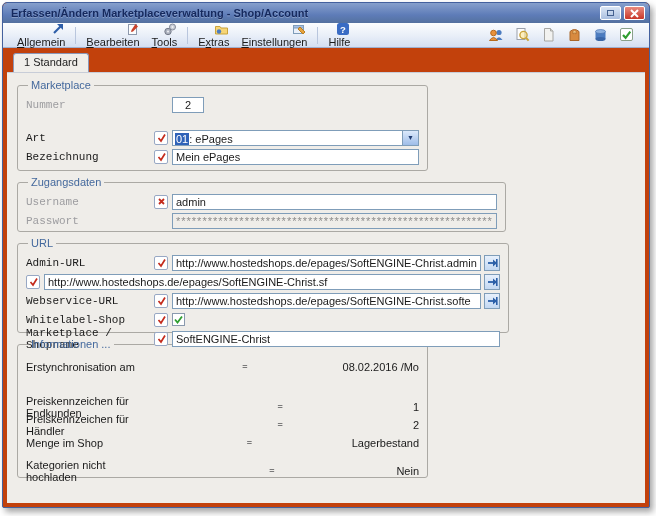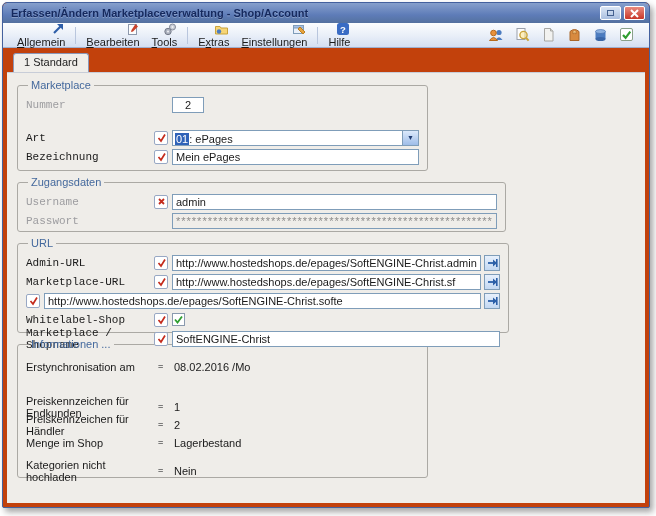--- a/index.html
+++ b/index.html
@@ -56,21 +56,21 @@
   .combo-sel { background:#2f62b8; color:#fff; padding:0 1px; }
   .combo-btn { width:16px; flex:none; display:flex; align-items:center; justify-content:center;
                background:linear-gradient(#dce9fb,#9fbde8); border-left:1px solid #7f9db9;
                color:#1f3c73; font-size:7px; }
   .urlbtn { width:16px; height:16px; margin-left:3px; flex:none;
             border:1px solid #7f9db9; background:linear-gradient(#e7f0fc,#c3d8f2);
             display:flex; align-items:center; justify-content:center; }
   .checkbox { width:13px; height:13px; background:#fff; border:1px solid #8a9aae;
               display:flex; align-items:center; justify-content:center; }
   
-  .irow { display:flex; align-items:center; height:16px; margin:2px 0; }
+  .irow { display:flex; align-items:center; height:16px; margin:2px 0;justify-content:space-between; }
   .ilabel { width:132px; flex:none; }
   .ieq { width:16px; flex:none; color:#7a7a7a; font-weight:bold; font-size:9px; }
   .gap20 { height:20px; } .gap8 { height:8px; } .gap12 { height:12px; }
   
   .notiz-fieldset { position:absolute; left:429px; top:6px; width:208px; bottom:6px;
                     padding:2px; }
   .notiz-area { position:absolute; left:2px; right:2px; top:8px; bottom:2px;
                 background:#fff; border:1px solid #c6c6c6; border-width:0 1px 1px 1px;
                 resize:none; outline:none; font-family:"Liberation Sans",sans-serif; }
 </style>
@@ -278,41 +278,41 @@
               <svg width="12" height="12">
                 <path d="M2 6 H8" stroke="#2b5fa8" stroke-width="1.8"></path>
                 <polygon points="7,2.5 11,6 7,9.5" fill="#2b5fa8"></polygon>
                 <rect x="10" y="2" width="1.6" height="8" fill="#2b5fa8"></rect>
               </svg>
             </div>
           </div>
         </div>
 
         <div class="frow">
-          <div class="flabel">Marketplace-URL</div>
           <div class="ficon">
               <span class="fieldicon">
             <svg width="11" height="11">
                   <path d="M2.5 6 l2.5 3 L9 2.5" stroke="#c42b1c" stroke-width="1.7" fill="none"></path>
                 </svg>
               </span>
             </div>
           <div class="ffield">
             <div class="tinput">http://www.hostedshops.de/epages/SoftENGINE-Christ.sf</div>
             <div class="urlbtn">
               <svg width="12" height="12">
                 <path d="M2 6 H8" stroke="#2b5fa8" stroke-width="1.8"></path>
                 <polygon points="7,2.5 11,6 7,9.5" fill="#2b5fa8"></polygon>
                 <rect x="10" y="2" width="1.6" height="8" fill="#2b5fa8"></rect>
               </svg>
             </div>
           </div>
         </div>
 
         <div class="frow">
+          <div class="flabel">Webservice-URL</div>
           <div class="ficon">
               <span class="fieldicon">
             <svg width="11" height="11">
                   <path d="M2.5 6 l2.5 3 L9 2.5" stroke="#c42b1c" stroke-width="1.7" fill="none"></path>
                 </svg>
               </span>
             </div>
           <div class="ffield">
             <div class="tinput">http://www.hostedshops.de/epages/SoftENGINE-Christ.softe</div>
             <div class="urlbtn">

